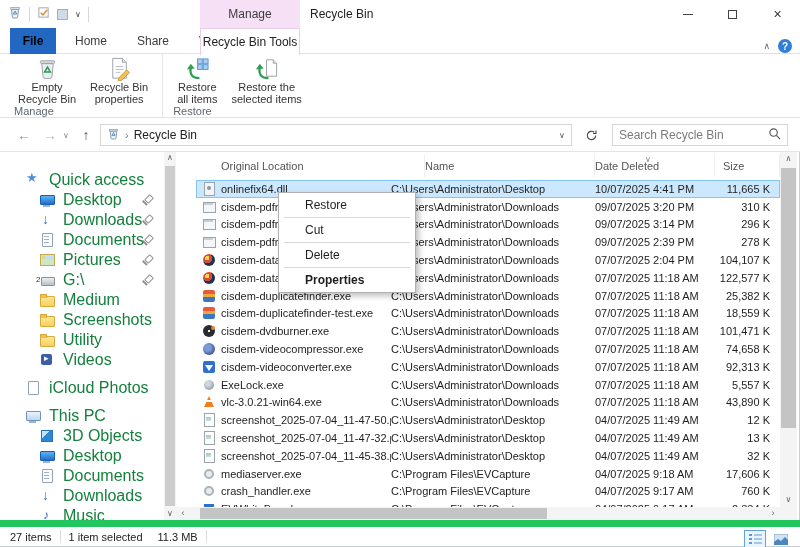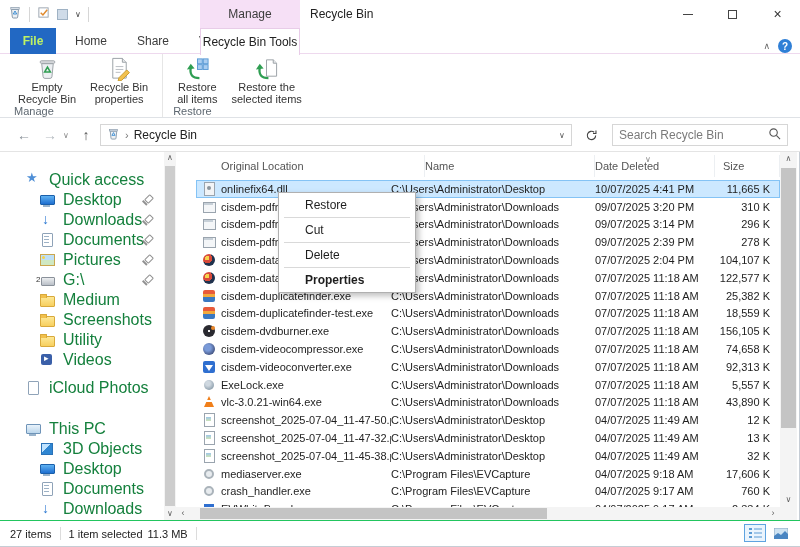--- a/index.html
+++ b/index.html
@@ -15,21 +15,21 @@
   .ctx-pink{position:absolute;left:200px;top:0;width:100px;height:28px;background:#f6e0f6;
             display:flex;align-items:center;justify-content:center;font-size:12px;color:#3c3c3c;}
   .wtitle{position:absolute;left:310px;top:0;height:28px;line-height:28px;font-size:12px;color:#222;}
   .wbtns{position:absolute;right:0;top:0;height:28px;display:flex;}
   .wbtn{width:45px;height:28px;display:flex;align-items:center;justify-content:center;color:#333;}
   .ico-min{width:10px;height:1px;background:#444;}
   .ico-max{width:9px;height:9px;border:1px solid #444;}
   .ico-close{font-size:14px;line-height:1;color:#333;}
   
   .tabrow{position:absolute;top:28px;left:0;right:0;height:26px;background:#fff;border-bottom:1px solid #eed9ee;}
-  .tab-file{position:absolute;left:10px;top:0;width:46px;height:26px;background:#2268c3;color:#bef264;
+  .tab-file{position:absolute;left:10px;top:0;width:46px;height:26px;background:#2268c3;color:#000000;
             font-size:12px;display:flex;align-items:center;justify-content:center;font-weight:bold;}
   .tabs-mid{position:absolute;left:60px;top:0;height:26px;display:flex;}
   .tab{padding:0 15px;line-height:26px;font-size:12px;color:#3c3c3c;}
   .tab-ctx{position:absolute;left:200px;top:0;width:100px;height:27px;background:#fff;
            border:1px solid #e8cce8;border-bottom:none;z-index:2;font-size:12px;color:#222;
            display:flex;align-items:center;justify-content:center;}
   .helpbox{position:absolute;right:8px;top:11px;display:flex;align-items:center;gap:8px;}
   .chev-up{font-size:9px;color:#666;}
   .helpq{width:14px;height:14px;border-radius:50%;background:#2f7fd6;color:#fff;font-size:10px;
          display:flex;align-items:center;justify-content:center;font-weight:bold;}
@@ -144,21 +144,21 @@
   .c3{flex:1;text-align:right;padding-right:10px;}
   
   .vscroll{position:absolute;left:780px;top:152px;width:17px;height:355px;background:#f4f4f4;}
   .vscroll .thumb{position:absolute;left:1px;right:1px;top:16px;height:260px;background:#c4c4c4;}
   .varrow{position:absolute;left:0;width:17px;height:14px;font-size:8px;color:#606060;text-align:center;line-height:14px;}
   .hscroll{position:absolute;left:176px;top:507px;width:604px;height:13px;background:#f4f4f4;}
   .hscroll .thumb{position:absolute;top:1px;bottom:1px;left:24px;width:347px;background:#c4c4c4;}
   .harrow{position:absolute;top:0;width:14px;height:13px;font-size:9px;color:#606060;text-align:center;line-height:13px;}
   .corner{position:absolute;left:780px;top:507px;width:17px;height:13px;background:#f4f4f4;}
   
-  .status{position:absolute;left:0;right:0;top:520px;height:26px;border-top:1px solid #22c55e;background:#fff;
+  .status{position:absolute;left:0;right:0;top:520px;height:26px;border-top:7px solid #22c55e;background:#fff;
           display:flex;align-items:center;font-size:11px;color:#222;padding-left:10px;}
   .ssep{width:1px;height:13px;background:#dcdcdc;margin:0 8px;}
   .vtoggles{position:absolute;right:8px;top:3px;display:flex;gap:4px;}
   .vt{width:22px;height:18px;display:flex;align-items:center;justify-content:center;border:1px solid transparent;}
   .vt.active{border-color:#5ea3e0;background:#eaf4fd;}
   
   .cmenu{position:absolute;left:278px;top:192px;width:138px;background:#fff;border:1px solid #b0b0b0;
          box-shadow:3px 3px 6px rgba(0,0,0,.25);padding:2px 0;z-index:10;}
   .mitem{height:20px;line-height:20px;padding-left:26px;font-size:12px;color:#1e1e1e;}
   .mitem.bold{font-weight:bold;}
@@ -353,21 +353,21 @@
         <span class="slabel">Utility</span>
       </div>
       <div class="side-item lvl1">
         <span class="ic ic-videos"></span>
         <span class="slabel">Videos</span>
       </div>
       <div class="side-item lvl0" style="margin-top: 8px;">
         <span class="ic ic-page"></span>
         <span class="slabel">iCloud Photos</span>
       </div>
-      <div class="side-item lvl0" style="margin-top: 21px;">
+      <div class="side-item lvl0" style="margin-top: 8px;">
         <span class="ic ic-pc"></span>
         <span class="slabel">This PC</span>
       </div>
       <div class="side-item lvl1">
         <span class="ic ic-cube"></span>
         <span class="slabel">3D Objects</span>
       </div>
       <div class="side-item lvl1">
         <span class="ic ic-monitor"></span>
         <span class="slabel">Desktop</span>
@@ -454,21 +454,21 @@
         <span class="cell c0">cisdem-duplicatefinder-test.exe</span>
         <span class="cell c1">C:\Users\Administrator\Downloads</span>
         <span class="cell c2">07/07/2025 11:18 AM</span>
         <span class="cell c3">18,559 K</span>
       </div>
       <div class="row">
         <span class="fic fic-dvd"></span>
         <span class="cell c0">cisdem-dvdburner.exe</span>
         <span class="cell c1">C:\Users\Administrator\Downloads</span>
         <span class="cell c2">07/07/2025 11:18 AM</span>
-        <span class="cell c3">156,105 K</span>
+        <span class="cell c3">101,471 K</span>
       </div>
       <div class="row">
         <span class="fic fic-vcomp"></span>
         <span class="cell c0">cisdem-videocompressor.exe</span>
         <span class="cell c1">C:\Users\Administrator\Downloads</span>
         <span class="cell c2">07/07/2025 11:18 AM</span>
         <span class="cell c3">74,658 K</span>
       </div>
       <div class="row">
         <span class="fic fic-vconv"></span>
@@ -544,21 +544,21 @@
     <span class="harrow" style="left:0;">‹</span>
     <div class="thumb"></div>
     <span class="harrow" style="right:0;">›</span>
   </div>
   <div class="corner"></div>
 
   <div class="status">
     <span>27 items</span>
     <span class="ssep"></span>
     <span>1 item selected</span>
-    <span style="margin-left:5px;">11.3 MB</span>
+    <span style="margin-left:15px;">11.3 MB</span>
     <span class="ssep"></span>
     <div class="vtoggles">
       <span class="vt active">
           <svg width="13" height="11" viewBox="0 0 13 11">
             <g fill="#5b9bd5">
               <rect x="0" y="0" width="3" height="2"></rect>
               <rect x="0" y="4" width="3" height="2"></rect>
               <rect x="0" y="8" width="3" height="2"></rect>
             </g>
             <g stroke="#5b9bd5">

